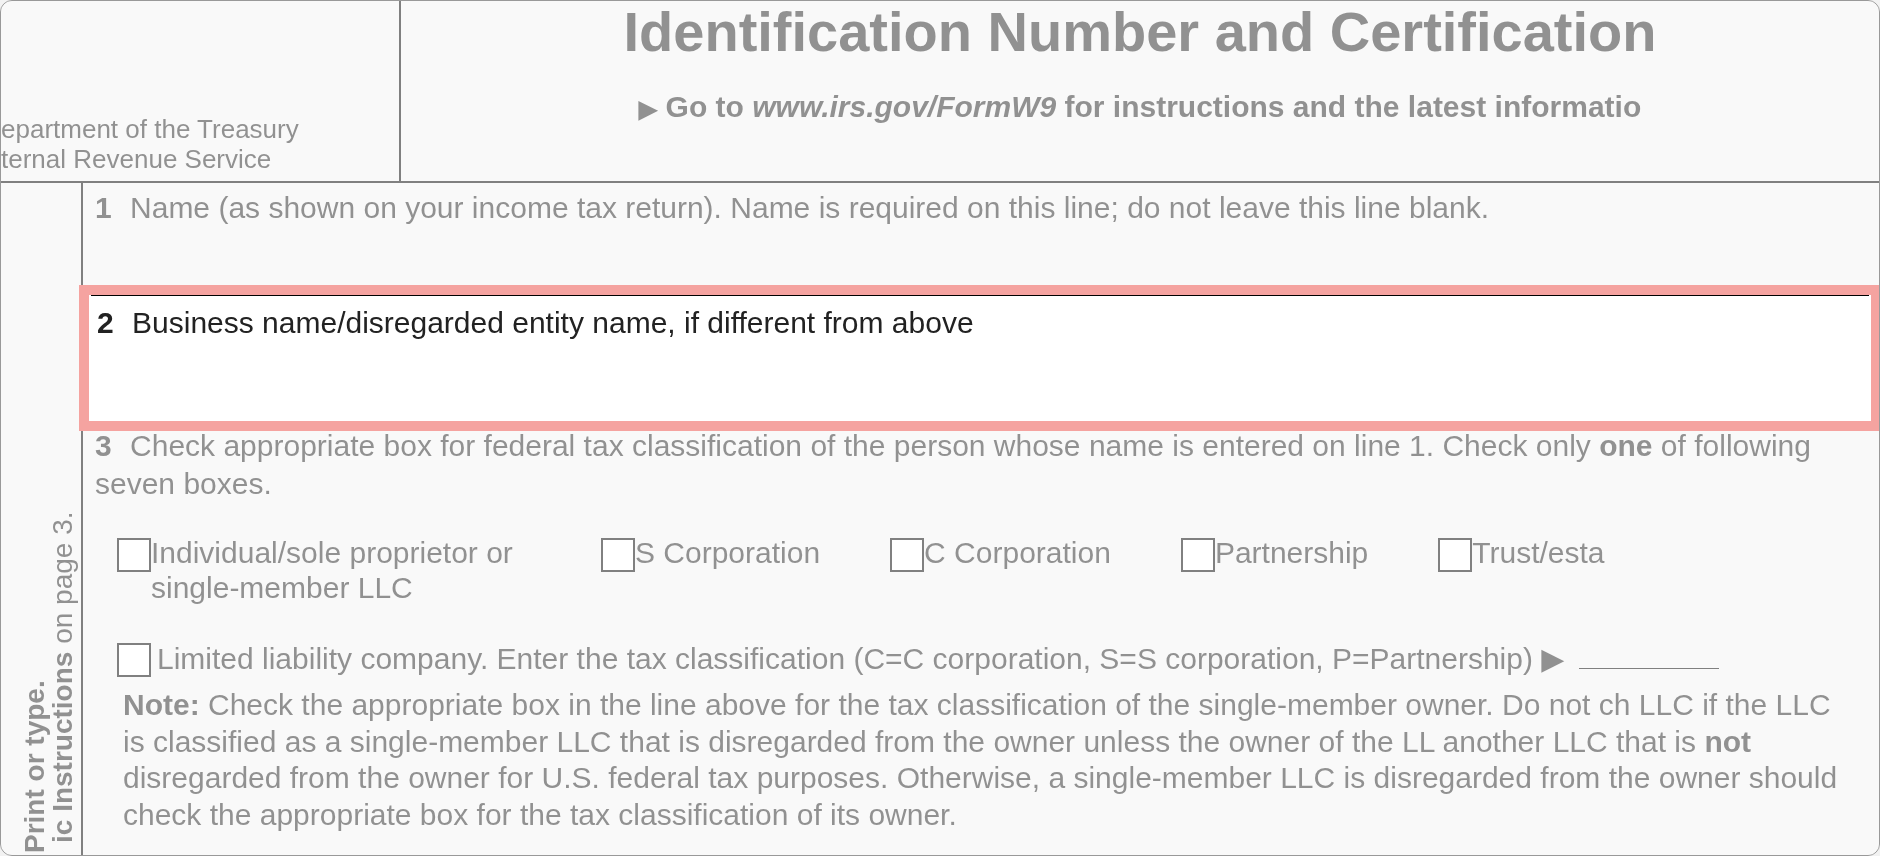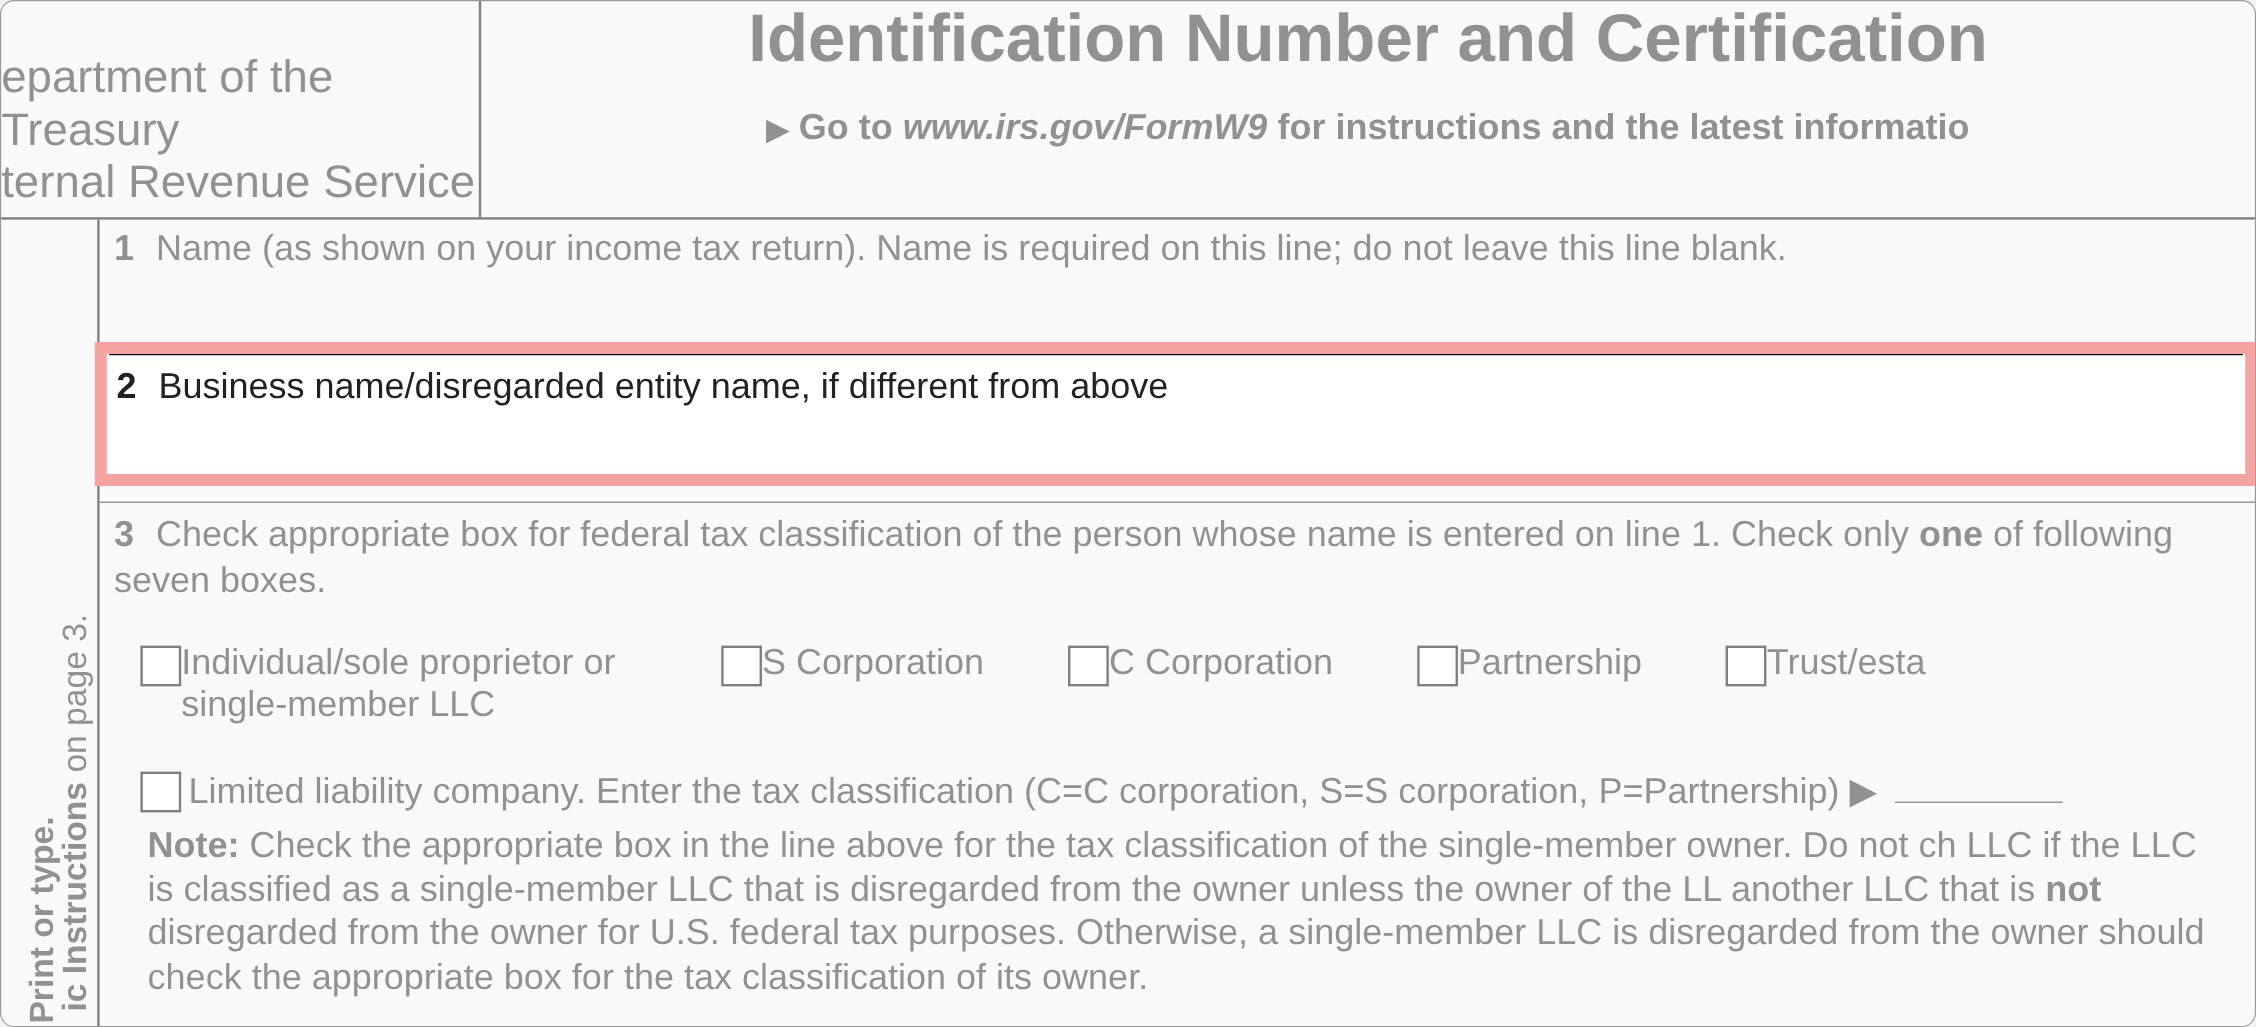--- a/index.html
+++ b/index.html
@@ -51,21 +51,21 @@
     padding-left: 0;
   }
   .form-line {
     display:flex;
     align-items: baseline;
     gap: 10px;
     padding-left: 0;
     margin-top: -30px;
   }
   .dept {
-    font-size: 38px;
+    font-size: 26px;
     line-height: 1.15;
     padding-bottom: 6px;
   }
   .header-right {
     flex: 1;
     text-align: center;
     display: flex;
     flex-direction: column;
     justify-content: flex-start;
   }
@@ -279,20 +279,20 @@
           <b>Note:</b><span> Check the appropriate box in the line above for the tax classification of the single-member owner.  Do not ch LLC if the LLC is classified as a single-member LLC that is disregarded from the owner unless the owner of the LL another LLC that is </span><b>not</b><span> disregarded from the owner for U.S. federal tax purposes. Otherwise, a single-member LLC is disregarded from the owner should check the appropriate box for the tax classification of its owner.</span>
         </div>
 
       </div>
 
     </div>
   </div>
 
   <div class="overlay"></div>
 
-  <div class="highlight" style="left:78px; top:284px; width:1802px; height:120px;">
+  <div class="highlight" style="left:78px; top:284px; width:1802px; height:146px;">
     <div class="inner">
       <span class="num">2</span>
       <span>Business name/disregarded entity name, if different from above</span>
     </div>
   </div>
 
 </div>
 
 </body></html>

